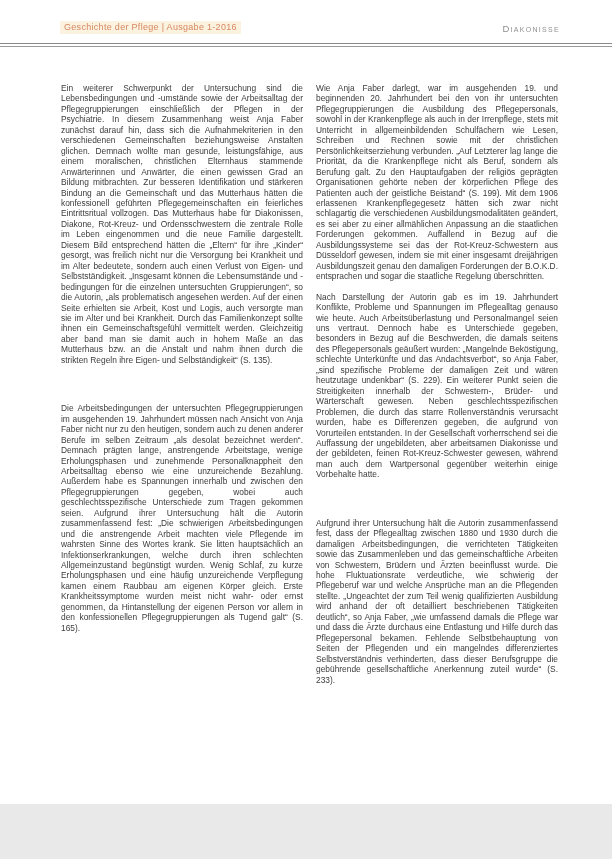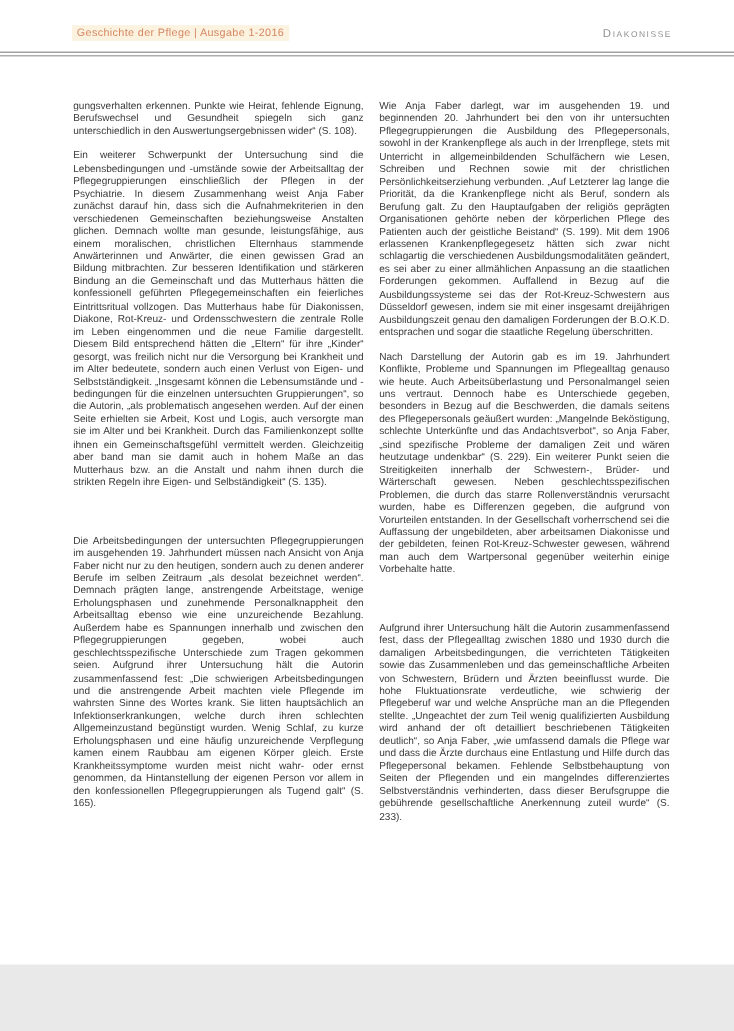--- a/index.html
+++ b/index.html
@@ -103,21 +103,20 @@
   <div class="header-left">
     <span class="journal-title">Geschichte der Pflege | Ausgabe 1-2016</span>
   </div>
 
   <div class="header-right">Diakonisse</div>
 
   <div class="header-rule"></div>
 
   <div class="content">
     <div class="col">
-      <p>gungsverhalten erkennen. Punkte wie Heirat, fehlende Eignung, Berufswechsel und Gesundheit spiegeln sich ganz unterschiedlich in den Auswertungsergebnissen wider“ (S. 108).</p>
       <p>Ein weiterer Schwerpunkt der Untersuchung sind die Lebensbedingungen und -umstände sowie der Arbeitsalltag der Pflegegruppierungen einschließlich der Pflegen in der Psychiatrie. In diesem Zusammenhang weist Anja Faber zunächst darauf hin, dass sich die Aufnahmekriterien in den verschiedenen Gemeinschaften beziehungsweise Anstalten glichen. Demnach wollte man gesunde, leistungsfähige, aus einem moralischen, christlichen Elternhaus stammende Anwärterinnen und Anwärter, die einen gewissen Grad an Bildung mitbrachten. Zur besseren Identifikation und stärkeren Bindung an die Gemeinschaft und das Mutterhaus hätten die konfessionell geführten Pflegegemeinschaften ein feierliches Eintrittsritual vollzogen. Das Mutterhaus habe für Diakonissen, Diakone, Rot-Kreuz- und Ordensschwestern die zentrale Rolle im Leben eingenommen und die neue Familie dargestellt. Diesem Bild entsprechend hätten die „Eltern“ für ihre „Kinder“ gesorgt, was freilich nicht nur die Versorgung bei Krankheit und im Alter bedeutete, sondern auch einen Verlust von Eigen- und Selbstständigkeit. „Insgesamt können die Lebensumstände und -bedingungen für die einzelnen untersuchten Gruppierungen“, so die Autorin, „als problematisch angesehen werden. Auf der einen Seite erhielten sie Arbeit, Kost und Logis, auch versorgte man sie im Alter und bei Krankheit. Durch das Familienkonzept sollte ihnen ein Gemeinschaftsgefühl vermittelt werden. Gleichzeitig aber band man sie damit auch in hohem Maße an das Mutterhaus bzw. an die Anstalt und nahm ihnen durch die strikten Regeln ihre Eigen- und Selbständigkeit“ (S. 135).</p>
       <p>Die Arbeitsbedingungen der untersuchten Pflegegruppierungen im ausgehenden 19. Jahrhundert müssen nach Ansicht von Anja Faber nicht nur zu den heutigen, sondern auch zu denen anderer Berufe im selben Zeitraum „als desolat bezeichnet werden“. Demnach prägten lange, anstrengende Arbeitstage, wenige Erholungsphasen und zunehmende Personalknappheit den Arbeitsalltag ebenso wie eine unzureichende Bezahlung. Außerdem habe es Spannungen innerhalb und zwischen den Pflegegruppierungen gegeben, wobei auch geschlechtsspezifische Unterschiede zum Tragen gekommen seien. Aufgrund ihrer Untersuchung hält die Autorin zusammenfassend fest: „Die schwierigen Arbeitsbedingungen und die anstrengende Arbeit machten viele Pflegende im wahrsten Sinne des Wortes krank. Sie litten hauptsächlich an Infektionserkrankungen, welche durch ihren schlechten Allgemeinzustand begünstigt wurden. Wenig Schlaf, zu kurze Erholungsphasen und eine häufig unzureichende Verpflegung kamen einem Raubbau am eigenen Körper gleich. Erste Krankheitssymptome wurden meist nicht wahr- oder ernst genommen, da Hintanstellung der eigenen Person vor allem in den konfessionellen Pflegegruppierungen als Tugend galt“ (S. 165).</p>
     </div>
     <div class="col">
       <p>Wie Anja Faber darlegt, war im ausgehenden 19. und beginnenden 20. Jahrhundert bei den von ihr untersuchten Pflegegruppierungen die Ausbildung des Pflegepersonals, sowohl in der Krankenpflege als auch in der Irrenpflege, stets mit Unterricht in allgemeinbildenden Schulfächern wie Lesen, Schreiben und Rechnen sowie mit der christlichen Persönlichkeitserziehung verbunden. „Auf Letzterer lag lange die Priorität, da die Krankenpflege nicht als Beruf, sondern als Berufung galt. Zu den Hauptaufgaben der religiös geprägten Organisationen gehörte neben der körperlichen Pflege des Patienten auch der geistliche Beistand“ (S. 199). Mit dem 1906 erlassenen Krankenpflegegesetz hätten sich zwar nicht schlagartig die verschiedenen Ausbildungsmodalitäten geändert, es sei aber zu einer allmählichen Anpassung an die staatlichen Forderungen gekommen. Auffallend in Bezug auf die Ausbildungssysteme sei das der Rot-Kreuz-Schwestern aus Düsseldorf gewesen, indem sie mit einer insgesamt dreijährigen Ausbildungszeit genau den damaligen Forderungen der B.O.K.D. entsprachen und sogar die staatliche Regelung überschritten.</p>
       <p>Nach Darstellung der Autorin gab es im 19. Jahrhundert Konflikte, Probleme und Spannungen im Pflegealltag genauso wie heute. Auch Arbeitsüberlastung und Personalmangel seien uns vertraut. Dennoch habe es Unterschiede gegeben, besonders in Bezug auf die Beschwerden, die damals seitens des Pflegepersonals geäußert wurden: „Mangelnde Beköstigung, schlechte Unterkünfte und das Andachtsverbot“, so Anja Faber, „sind spezifische Probleme der damaligen Zeit und wären heutzutage undenkbar“ (S. 229). Ein weiterer Punkt seien die Streitigkeiten innerhalb der Schwestern-, Brüder- und Wärterschaft gewesen. Neben geschlechtsspezifischen Problemen, die durch das starre Rollenverständnis verursacht wurden, habe es Differenzen gegeben, die aufgrund von Vorurteilen entstanden. In der Gesellschaft vorherrschend sei die Auffassung der ungebildeten, aber arbeitsamen Diakonisse und der gebildeten, feinen Rot-Kreuz-Schwester gewesen, während man auch dem Wartpersonal gegenüber weiterhin einige Vorbehalte hatte.</p>
       <p>Aufgrund ihrer Untersuchung hält die Autorin zusammenfassend fest, dass der Pflegealltag zwischen 1880 und 1930 durch die damaligen Arbeitsbedingungen, die verrichteten Tätigkeiten sowie das Zusammenleben und das gemeinschaftliche Arbeiten von Schwestern, Brüdern und Ärzten beeinflusst wurde. Die hohe Fluktuationsrate verdeutliche, wie schwierig der Pflegeberuf war und welche Ansprüche man an die Pflegenden stellte. „Ungeachtet der zum Teil wenig qualifizierten Ausbildung wird anhand der oft detailliert beschriebenen Tätigkeiten deutlich“, so Anja Faber, „wie umfassend damals die Pflege war und dass die Ärzte durchaus eine Entlastung und Hilfe durch das Pflegepersonal bekamen. Fehlende Selbstbehauptung von Seiten der Pflegenden und ein mangelndes differenziertes Selbstverständnis verhinderten, dass dieser Berufsgruppe die gebührende gesellschaftliche Anerkennung zuteil wurde“ (S. 233).</p>
     </div>
   </div>
 

